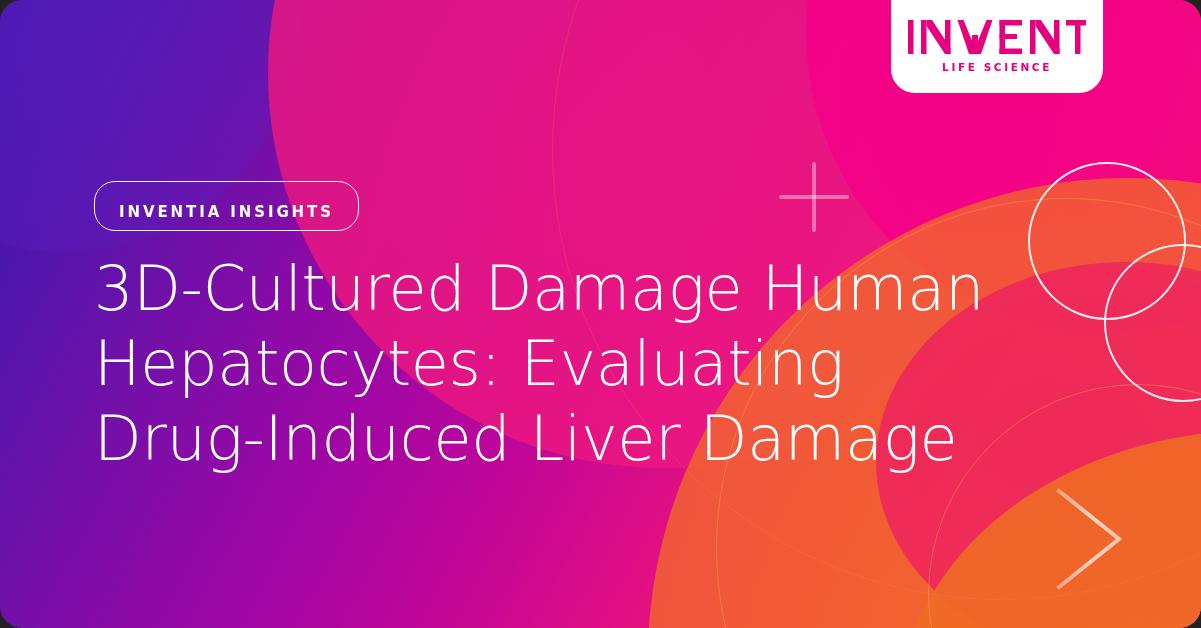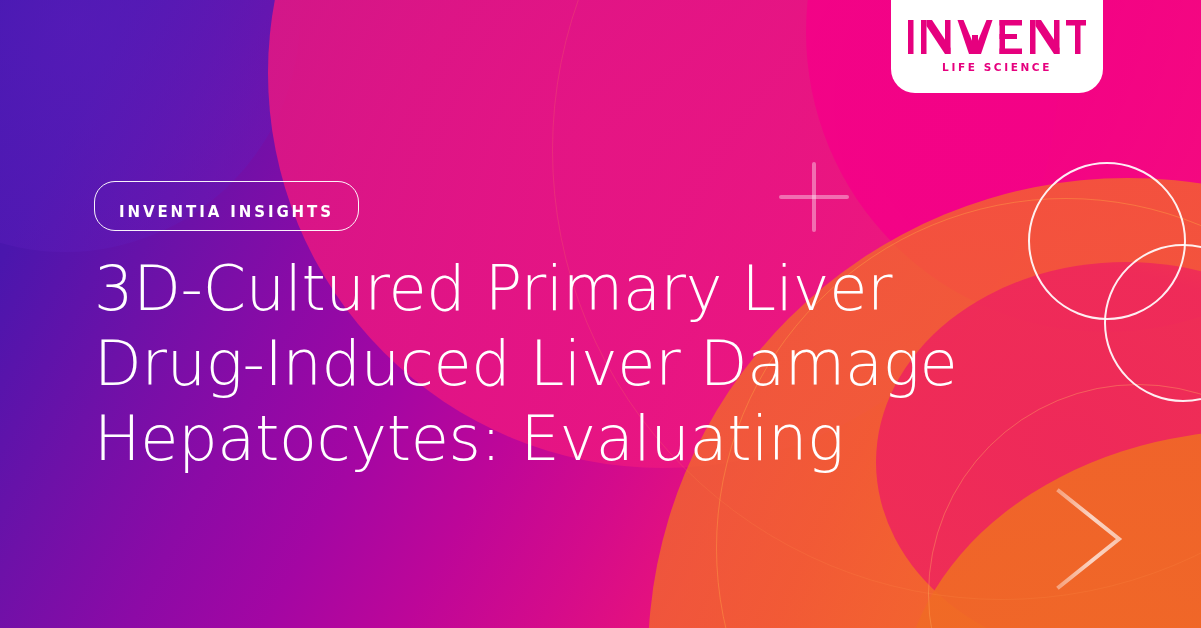--- a/index.html
+++ b/index.html
@@ -20,20 +20,21 @@
         #8c0aa6 30%,
         #a406a3 39%,
         #bd0699 48%,
         #d40b8b 57%,
         #e8127c 65%,
         #ee1c6a 72%,
         #f1375a 79%,
         #f24f46 86%,
         #f26130 93%,
         #f2701f 100%);
+    border-radius: 22px;
   }
 
   
   .blob{position:absolute;border-radius:50%;pointer-events:none;}
 
   
   #blob-magenta-top{
     left:268px; top:-322px;
     width:790px; height:790px;
     background:radial-gradient(circle at 42% 58%,
@@ -256,19 +257,19 @@
         <rect x="417" y="40" width="42" height="10"></rect>
       </g>
     </svg>
     <div id="logo-tagline">LIFE SCIENCE</div>
   </div>
 
   <div id="content">
     <div id="eyebrow-badge">INVENTIA INSIGHTS</div>
 
     <h1 id="headline">
-      <span class="headline-line">3D-Cultured Primary Liver</span>
+      <span class="headline-line">3D-Cultured Damage Human</span>
+      <span class="headline-line">Hepatocytes: Evaluating</span>
       <span class="headline-line">Drug-Induced Liver Damage</span>
-      <span class="headline-line">Hepatocytes: Evaluating</span>
     </h1>
   </div>
 
 </div>
 
 </body></html>

